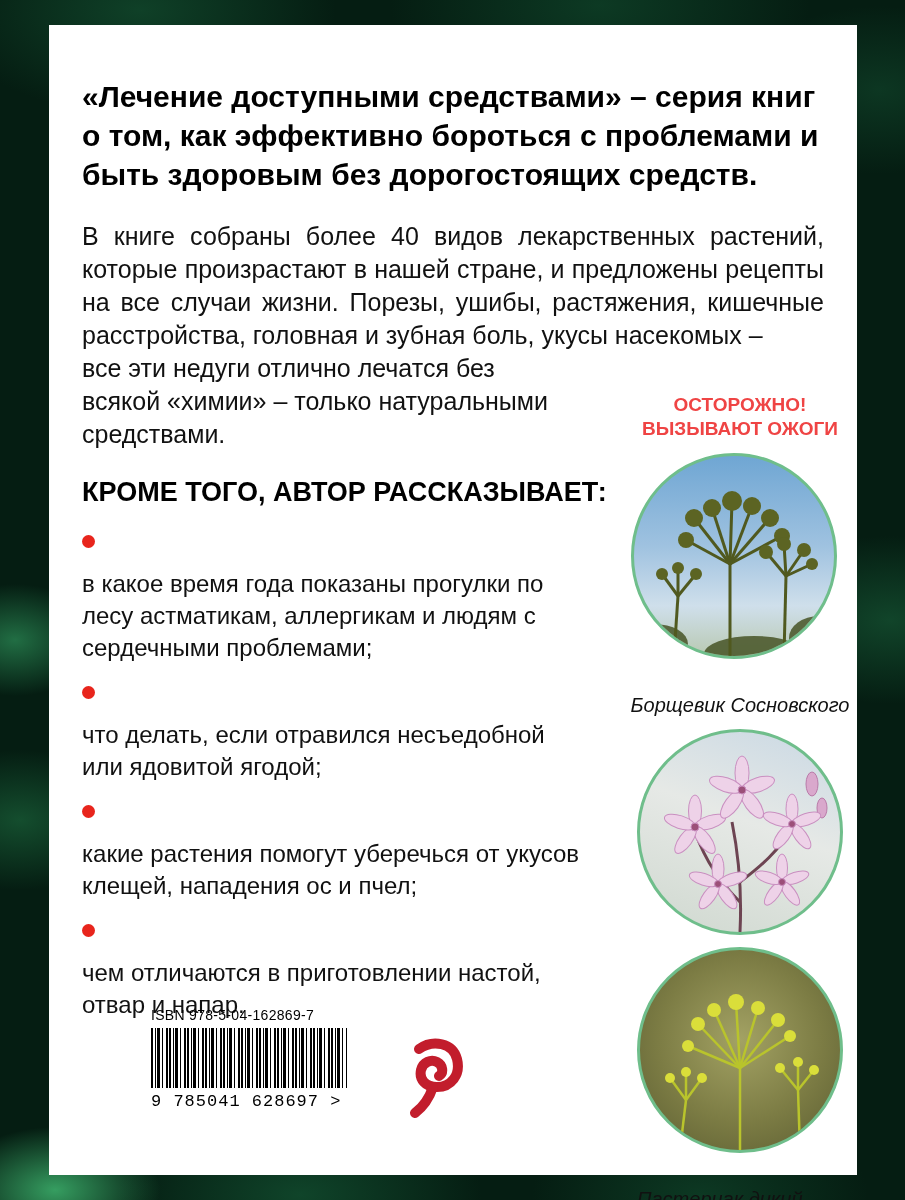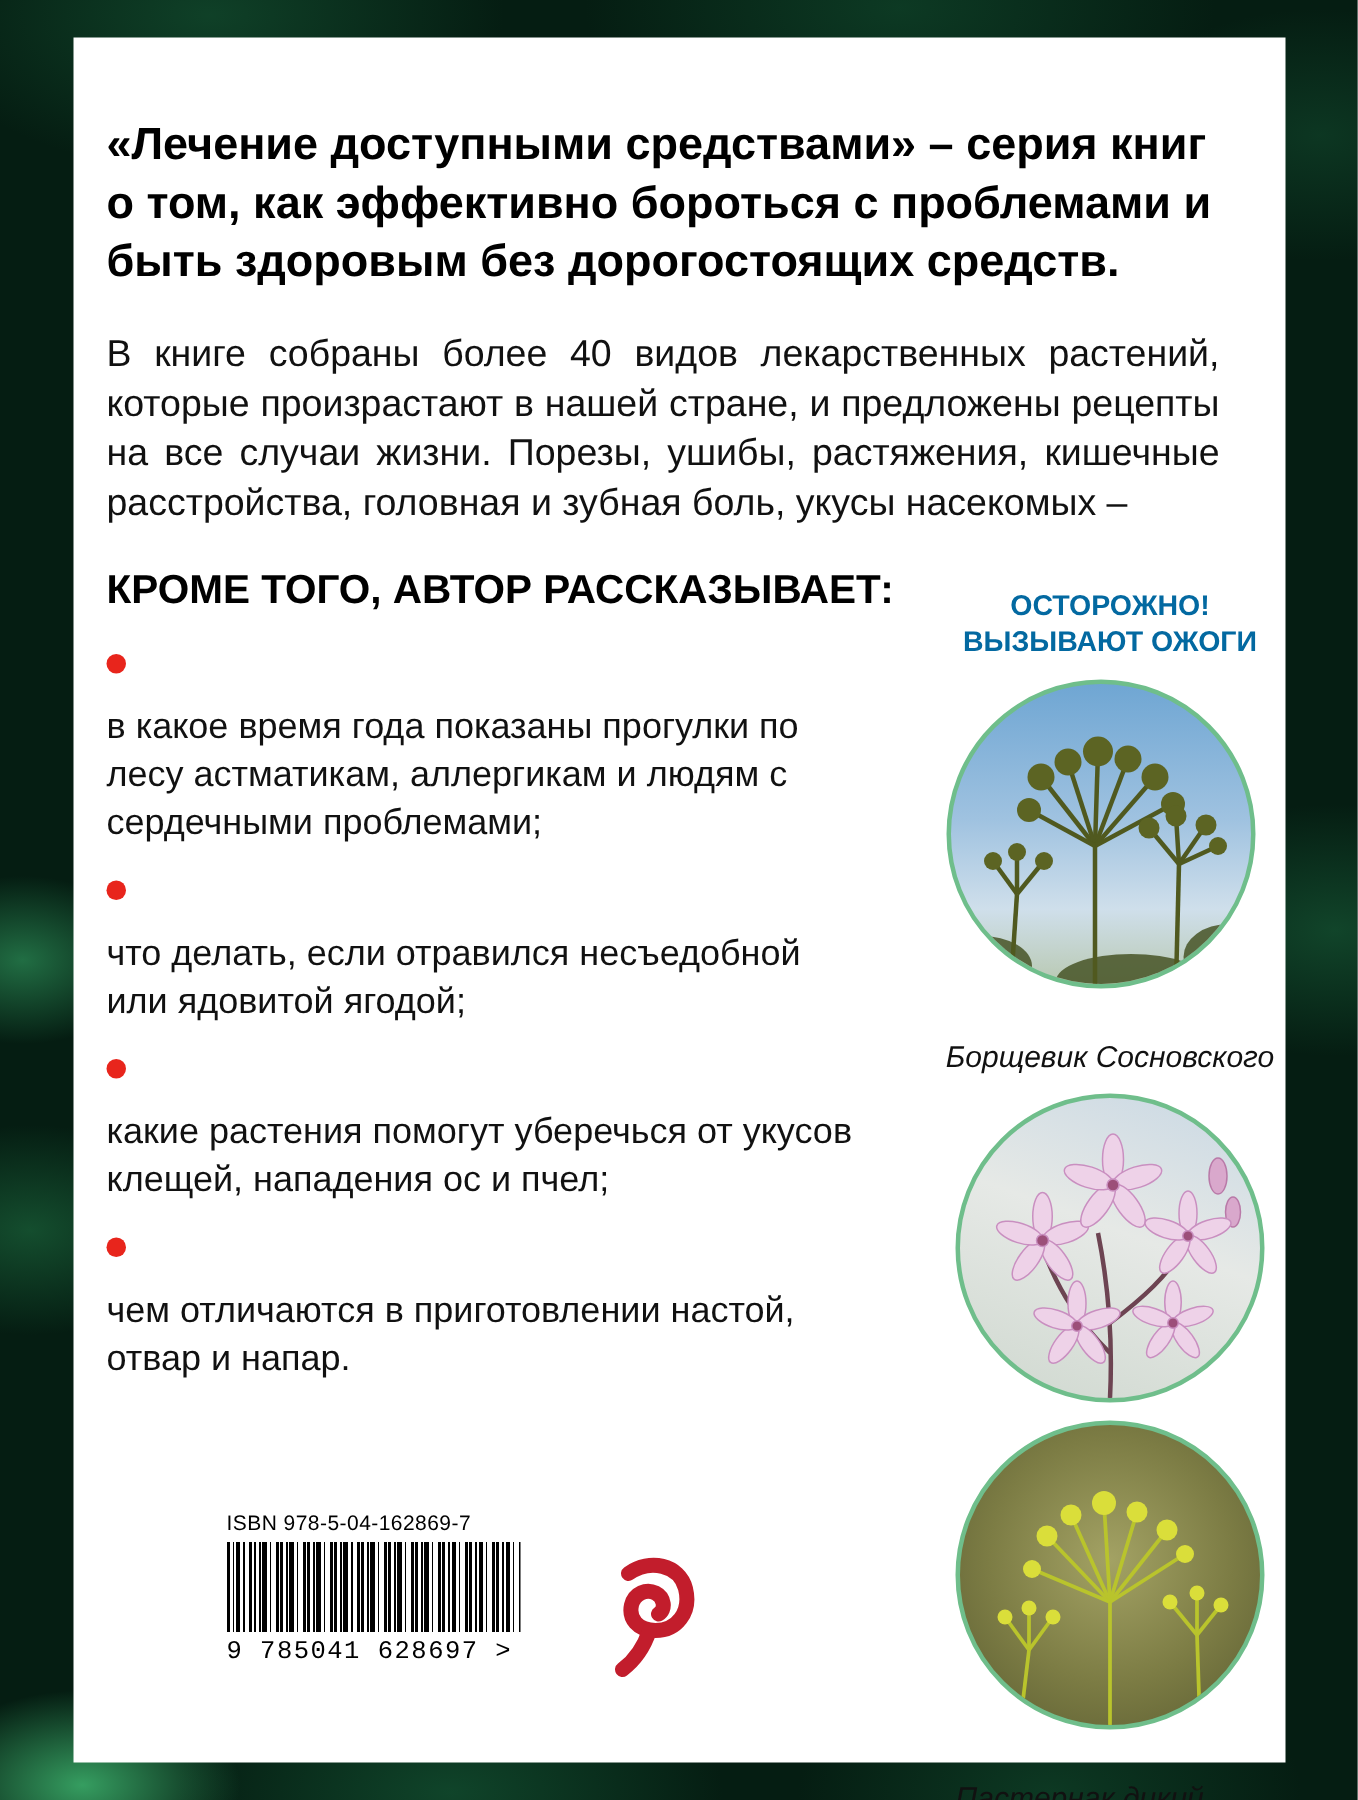--- a/index.html
+++ b/index.html
@@ -18,32 +18,32 @@
       radial-gradient(240px 130px at 700px 1195px, rgba(18,75,46,.6), rgba(18,75,46,0) 70%),
       radial-gradient(280px 150px at 140px 10px, rgba(22,88,54,.6), rgba(22,88,54,0) 70%),
       radial-gradient(300px 160px at 600px 5px, rgba(16,70,43,.7), rgba(16,70,43,0) 70%),
       radial-gradient(200px 120px at 880px 90px, rgba(20,80,50,.5), rgba(20,80,50,0) 70%),
       #051d12;
   }
   .card{
     position:absolute;left:49px;top:25px;width:808px;height:1150px;
     background:#ffffff;color:#000;
   }
-  .card-inner{padding:52px 30px 0 22px;}
+  .card-inner{padding:52px 30px 0 33px;}
   .intro{margin:0;font-size:30px;font-weight:700;line-height:39px;width:742px;color:#000;}
   .body{font-size:25px;line-height:33px;color:#111;}
   .b1{margin:26px 0 0 0;width:742px;text-align:justify;}
   .b2{margin:0;width:478px;}
   .section{margin:26px 0 0 0;font-size:27px;font-weight:700;width:530px;color:#000;}
   .bullets{list-style:none;margin:18px 0 0 0;padding:0;width:508px;}
   .bullets li{display:flex;gap:20px;margin-bottom:13px;font-size:24px;line-height:32px;color:#111;flex-direction:column;}
   .dot{flex:0 0 13px;width:13px;height:13px;border-radius:50%;background:#e8251c;margin-top:9px;}
 
   .rightcol{position:absolute;left:563px;top:368px;width:256px;display:flex;flex-direction:column;align-items:center;}
-  .warning{color:#0369a1;font-weight:700;font-size:19px;line-height:24px;text-align:center;}
+  .warning{color:#ef4444;font-weight:700;font-size:19px;line-height:24px;text-align:center;}
   figure{margin:4px 0 0 0;display:flex;flex-direction:column;align-items:flex-start;gap:28px;}
   .circle{width:200px;height:200px;border-radius:50%;overflow:hidden;border:3px solid #6fbe8b;margin-top:8px;position:relative;}
   .circle svg{display:block;width:200px;height:200px;}
   figcaption{font-style:italic;font-size:20px;margin-top:7px;color:#111;white-space:nowrap;}
   .photo-hogweed{background:linear-gradient(180deg,#6fa6d3 0%,#9fc2e0 45%,#cfdfeb 75%,#b9c9b2 100%);}
   .photo-dittany{background:linear-gradient(200deg,#c9d8e4 0%,#e6e9e6 45%,#cfd8cf 100%);}
   .photo-parsnip{background:radial-gradient(circle at 50% 45%, #a3a264 0%, #7c7c44 55%, #5a5c31 100%);}
 
   .barcode-block{position:absolute;left:102px;top:982px;width:210px;}
   .isbn{font-size:14px;color:#000;margin-bottom:5px;letter-spacing:.3px;}
@@ -59,20 +59,21 @@
 </style>
 </head>
 <body>
 
 <div class="bg"></div>
 
 <div class="card">
   <div class="card-inner">
     <p class="intro">«Лечение доступными средствами» – серия книг о том, как эффективно бороться с проблемами и быть здоровым без дорогостоящих средств.</p>
     <p class="body b1">В книге собраны более 40 видов лекарственных растений, которые произрастают в нашей стране, и предложены рецепты на все случаи жизни. Порезы, ушибы, растяжения, кишечные расстройства, головная и зубная боль, укусы насекомых –</p>
+    <p class="body b2">все эти недуги отлично лечатся без всякой «химии» – только натуральными средствами.</p>
     <h2 class="section">КРОМЕ ТОГО, АВТОР РАССКАЗЫВАЕТ:</h2>
     <ul class="bullets">
       <li>
         <span class="dot"></span>
         <span class="li-text">в какое время года показаны прогулки по лесу астматикам, аллергикам и людям с сердечными проблемами;</span>
       </li>
       <li>
         <span class="dot"></span>
         <span class="li-text">что делать, если отравился несъедобной или ядовитой ягодой;</span>
       </li>

